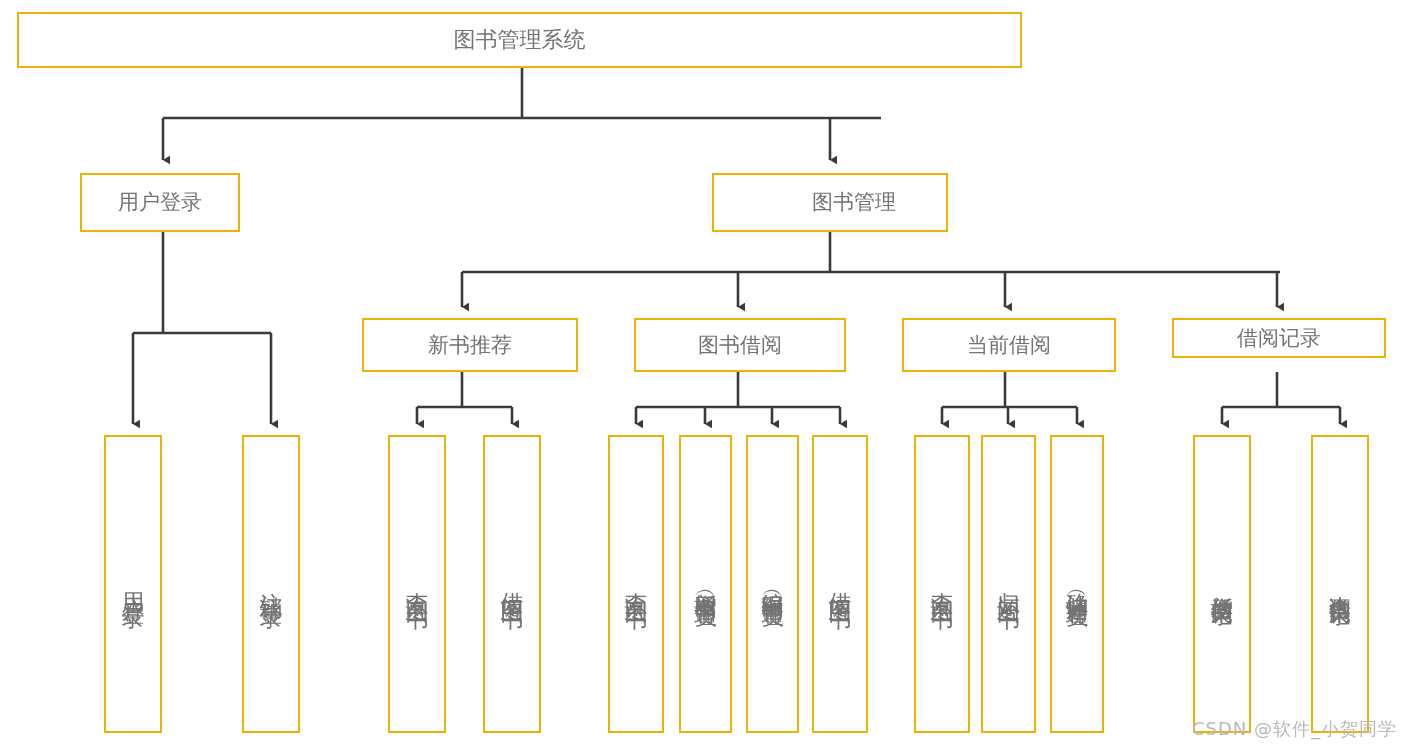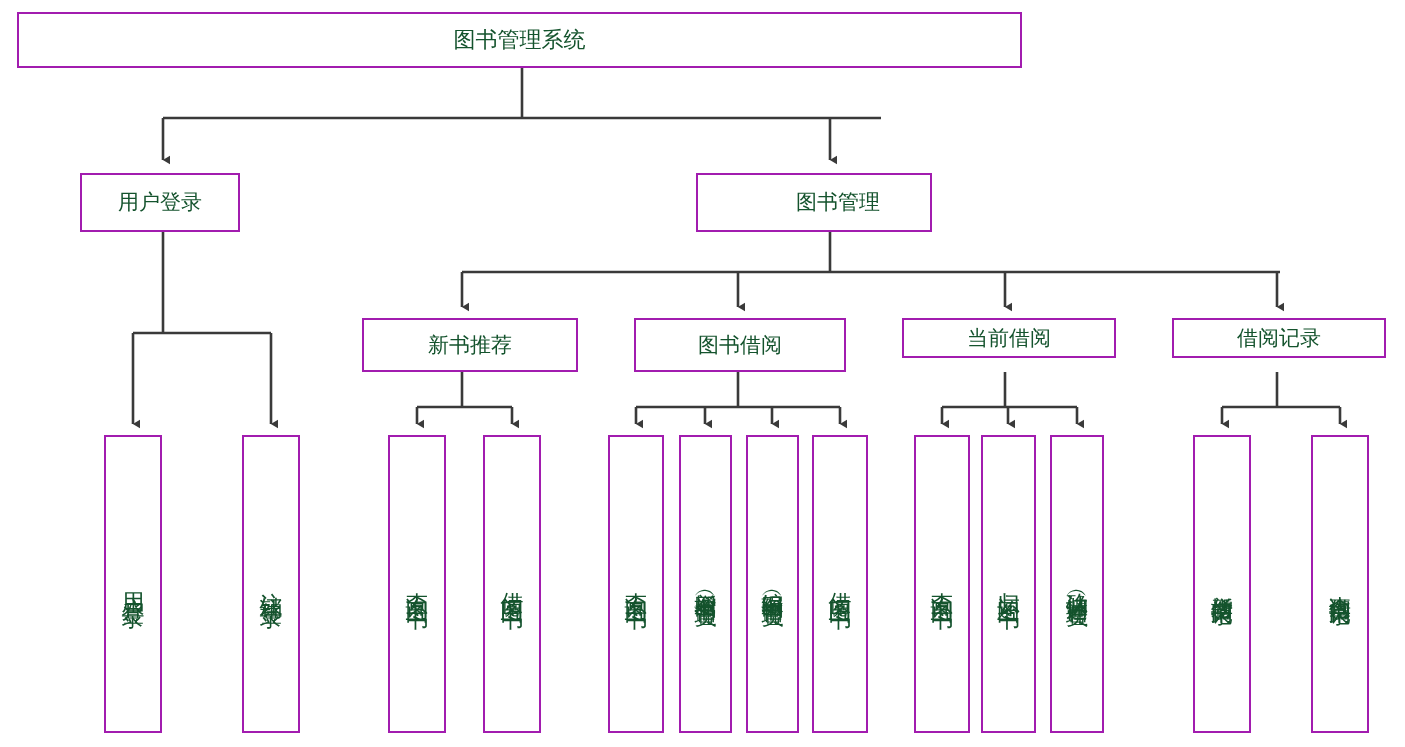--- a/index.html
+++ b/index.html
@@ -4,25 +4,25 @@
 <style>
   html,body{margin:0;padding:0;background:#ffffff;}
   body{width:1405px;height:747px;font-family:"DejaVu Sans","Liberation Sans",sans-serif;}
   #canvas{position:relative;width:1405px;height:747px;background:#ffffff;overflow:hidden;}
   svg.wires{position:absolute;left:0;top:0;width:1405px;height:747px;}
 
   .node{
     position:absolute;
     box-sizing:border-box;
     background:#ffffff;
-    border:2px solid #a21caf;
+    border:2px solid #eab308;
     display:flex;
     align-items:center;
     justify-content:center;
-    color:#14532d;
+    color:#737373;
   }
   .node .lbl{
     display:block;
     text-align:center;
     line-height:1.08;
     white-space:pre;
   }
 
   
   .node.h .lbl{font-size:21px;}
@@ -110,31 +110,31 @@
     </g>
   </svg>
 
   <div class="node h root" style="left:17px;top:12px;width:1005px;height:56px;">
     <span class="lbl">图书管理系统</span>
   </div>
 
   <div class="node h" style="left:80px;top:173px;width:160px;height:59px;">
     <span class="lbl">用户登录</span>
   </div>
-  <div class="node h" style="left:696px;top:173px;width:236px;height:59px;padding-left:48px;">
+  <div class="node h" style="left:712px;top:173px;width:236px;height:59px;padding-left:48px;">
     <span class="lbl">图书管理</span>
   </div>
 
   <div class="node h" style="left:634px;top:318px;width:212px;height:54px;">
     <span class="lbl">图书借阅</span>
   </div>
   <div class="node h" style="left:362px;top:318px;width:216px;height:54px;">
     <span class="lbl">新书推荐</span>
   </div>
-  <div class="node h" style="left:902px;top:318px;width:214px;height:40px;align-items:center;">
+  <div class="node h" style="left:902px;top:318px;width:214px;height:54px;align-items:center;">
     <span class="lbl">当前借阅</span>
   </div>
   <div class="node h" style="left:1172px;top:318px;width:214px;height:40px;">
     <span class="lbl">借阅记录</span>
   </div>
 
   <div class="node v" style="left:104px;top:435px;width:58px;height:298px;">
     <span class="lbl">用户登录</span>
   </div>
   <div class="node v" style="left:242px;top:435px;width:58px;height:298px;">
@@ -171,14 +171,15 @@
     <span class="lbl">确认归还（管理员）</span>
   </div>
 
   <div class="node v tall" style="left:1193px;top:435px;width:58px;height:298px;">
     <span class="lbl">新增借阅记录</span>
   </div>
   <div class="node v tall" style="left:1311px;top:435px;width:58px;height:298px;">
     <span class="lbl">查询借阅记录</span>
   </div>
 
+  <div class="watermark">CSDN @软件_小贺同学</div>
 
 </div>
 
 </body></html>

